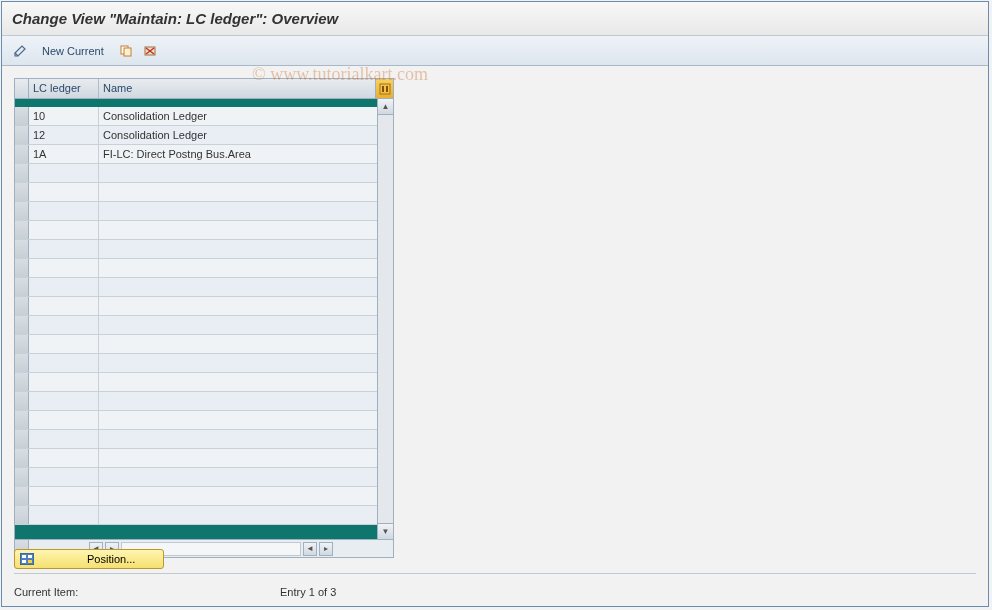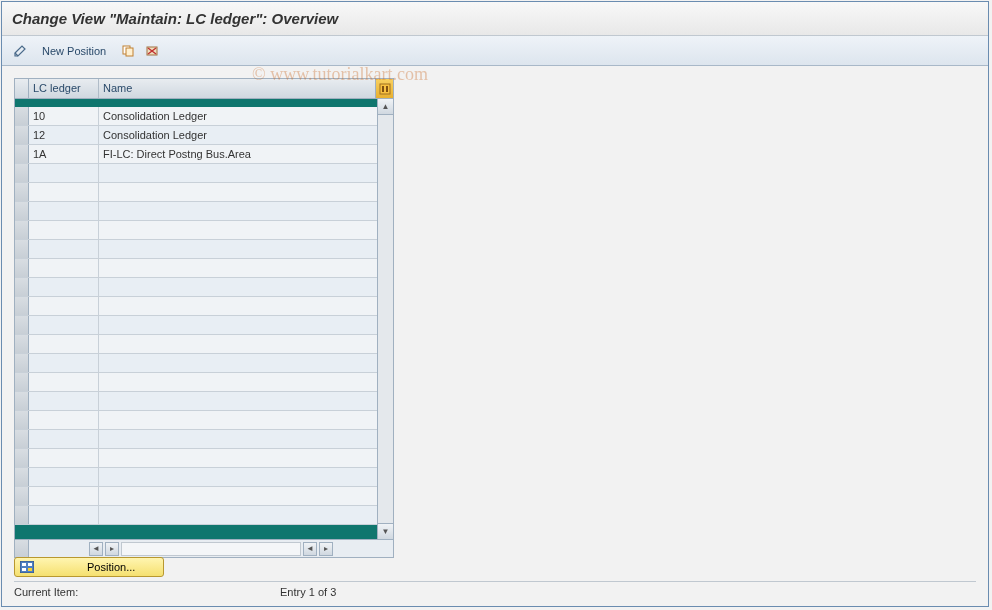--- a/index.html
+++ b/index.html
@@ -137,21 +137,21 @@
       padding-left: 4px;
       gap: 52px;
     }
     .position-icon-box {
       width: 16px; height: 14px;
       display:flex; align-items:center; justify-content:center;
     }
     .status-line {
       display:flex; align-items:center; gap: 18px;
       color:#333;
-      padding-top:2px;
+      padding-top:10px;
       border-top: 1px solid #c0c8d0;
     }
     .status-label { width: 80px;}
     .status-value-box { width: 90px; height: 16px; }
     .status-entry { margin-left: 60px; }
     svg { display:block; }
   </style>
 </head>
 <body>
 
@@ -161,21 +161,21 @@
     <span class="title-text">Change View "Maintain: LC ledger": Overview</span>
   </div>
 
   <div class="toolbar">
     <div class="toolbar-icon-btn">
       <svg width="14" height="14" viewBox="0 0 14 14">
         <path d="M2 9 L9 2 L12 5 L5 12 L2 12 Z" fill="none" stroke="#4a6a8a" stroke-width="1.2"></path>
         <path d="M2 9 L5 12" stroke="#4a6a8a" stroke-width="1.2"></path>
       </svg>
     </div>
-    <div class="toolbar-text-btn">New Position</div>
+    <div class="toolbar-text-btn">New Current</div>
     <div class="toolbar-icon-btn">
       <svg width="14" height="14" viewBox="0 0 14 14">
         <rect x="2" y="2" width="7" height="8" fill="#fff" stroke="#c08030" stroke-width="1"></rect>
         <rect x="5" y="4" width="7" height="8" fill="#fff0d0" stroke="#c08030" stroke-width="1"></rect>
       </svg>
     </div>
     <div class="toolbar-icon-btn">
       <svg width="14" height="14" viewBox="0 0 14 14">
         <rect x="2" y="3" width="10" height="8" fill="#f0e0c0" stroke="#a07040" stroke-width="1"></rect>
         <line x1="3" y1="4" x2="11" y2="10" stroke="#c03030" stroke-width="1.4"></line>

